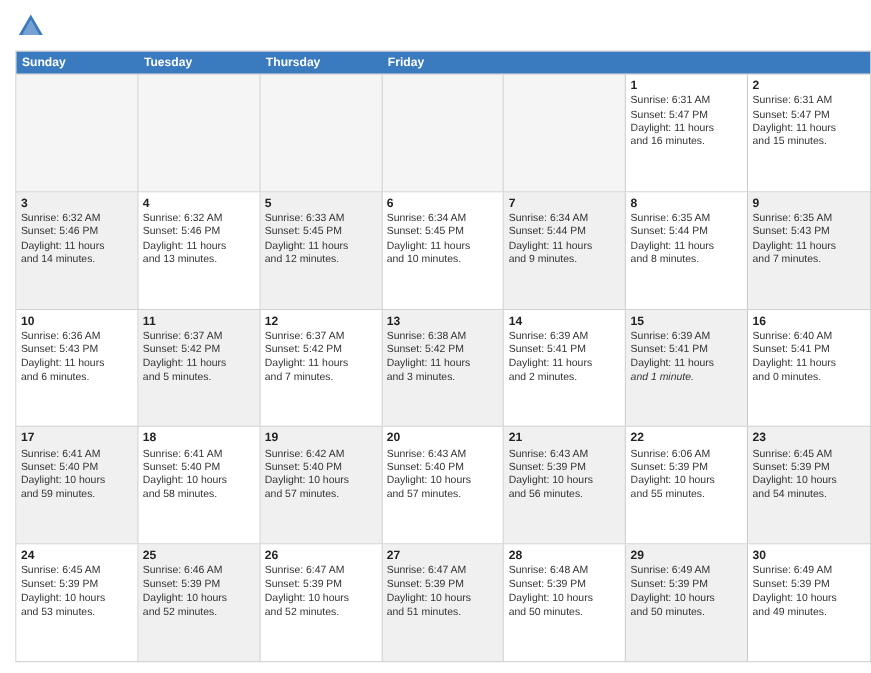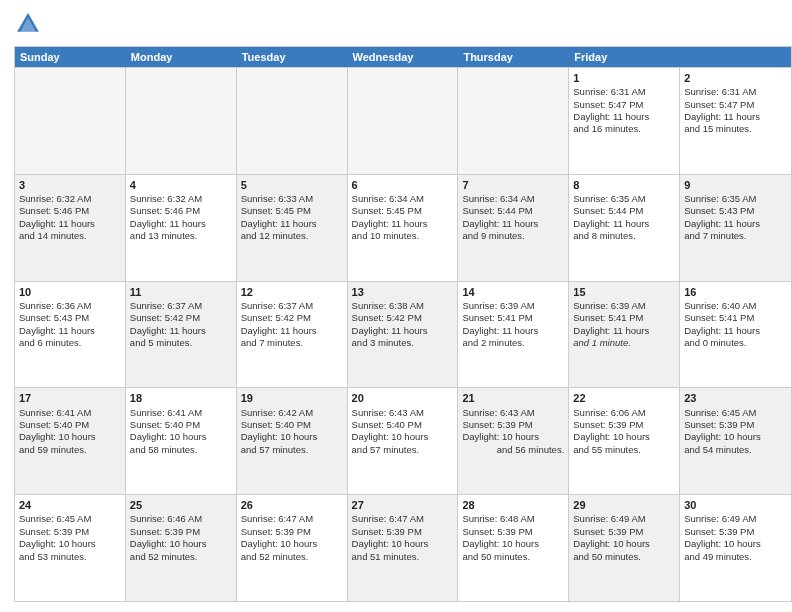--- a/index.html
+++ b/index.html
@@ -131,23 +131,21 @@
       </div>
     </div>
     <div class="title-block">
       <h1></h1>
       <h2></h2>
     </div>
   </div>
   <div class="calendar">
     <div class="cal-header">
     <div class="cal-header-cell">Sunday</div>
-        <div class="cal-header-cell">Monday</div>
         <div class="cal-header-cell">Tuesday</div>
-        <div class="cal-header-cell">Wednesday</div>
         <div class="cal-header-cell">Thursday</div>
         <div class="cal-header-cell">Friday</div>
       </div>
     <div class="cal-body">
     <div class="cal-row">
           <div class="cal-cell empty"></div>
           <div class="cal-cell empty"></div>
           <div class="cal-cell empty"></div>
           <div class="cal-cell empty"></div>
           <div class="cal-cell empty"></div>
@@ -295,21 +293,21 @@
             <span style="display: block;">Sunrise: 6:43 AM</span>
             <span style="display: block;">Sunset: 5:40 PM</span>
             <span style="display: block;">Daylight: 10 hours</span>
             <span style="display: block;">and 57 minutes.</span>
           </div>
           <div class="cal-cell shaded">
             <span class="day-num">21</span>
             <span style="display: block;">Sunrise: 6:43 AM</span>
             <span style="display: block;">Sunset: 5:39 PM</span>
             <span style="display: block;">Daylight: 10 hours</span>
-            <span style="display: block; text-align: right;">and 56 minutes.</span>
+            <span style="display: block;">and 56 minutes.</span>
           </div>
           <div class="cal-cell">
             <span class="day-num">22</span>
             <span style="display: block;">Sunrise: 6:06 AM</span>
             <span style="display: block;">Sunset: 5:39 PM</span>
             <span style="display: block;">Daylight: 10 hours</span>
             <span style="display: block;">and 55 minutes.</span>
           </div>
           <div class="cal-cell shaded">
             <span class="day-num">23</span>

